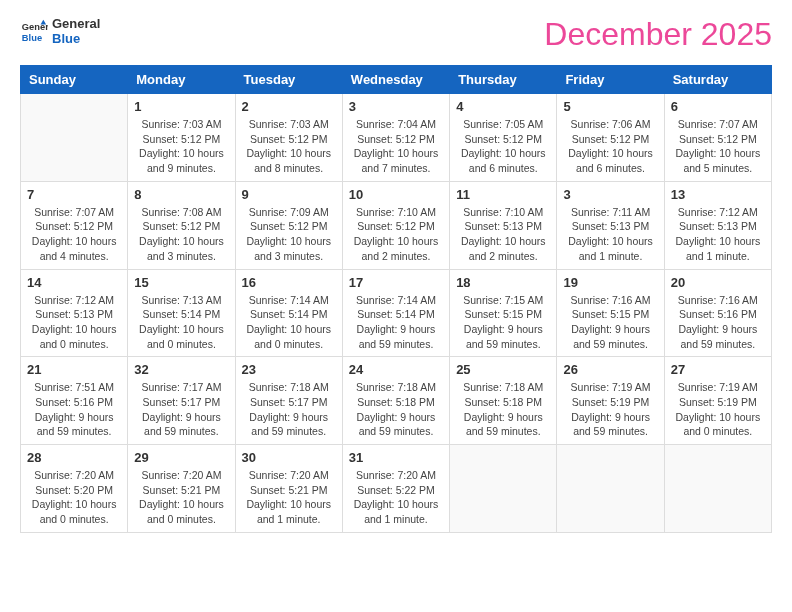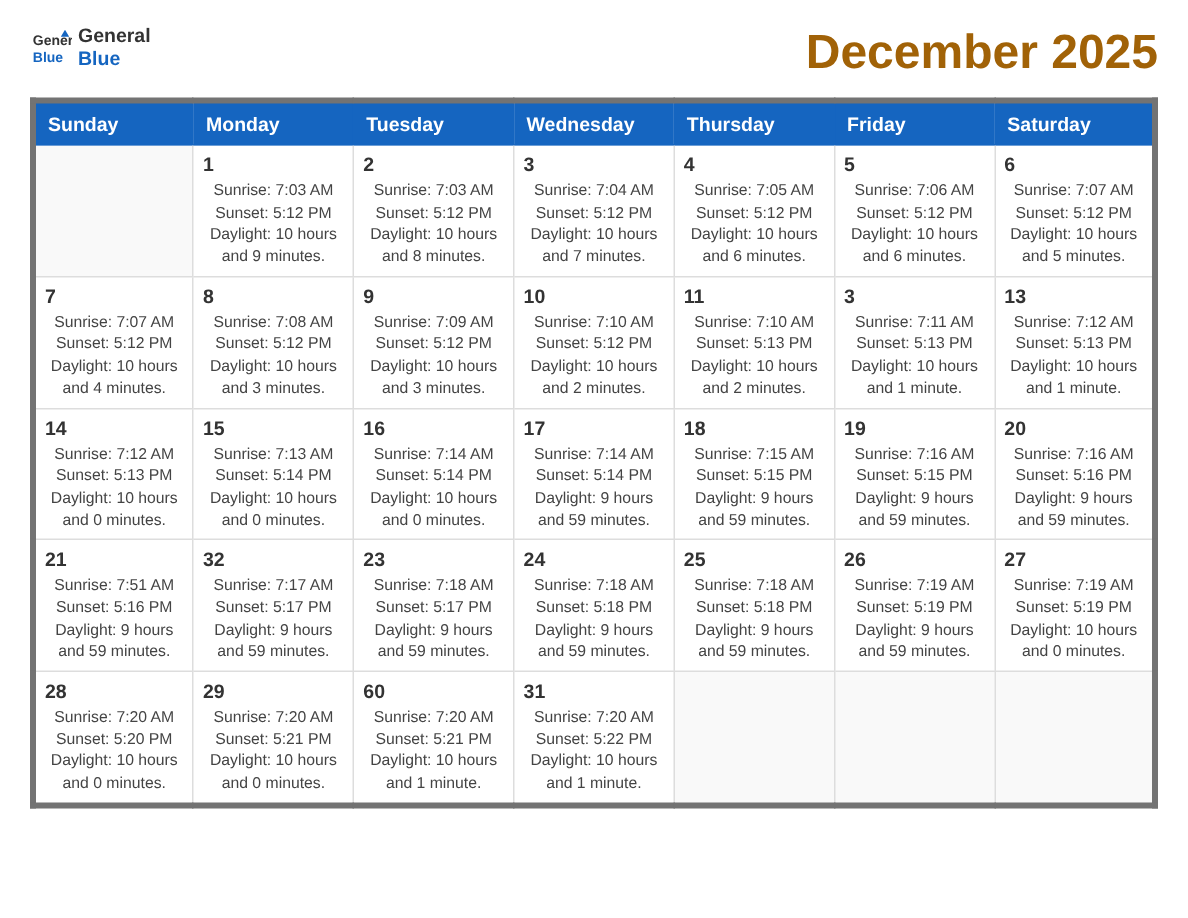--- a/index.html
+++ b/index.html
@@ -21,31 +21,31 @@
       align-items: center;
       gap: 4px;
     }
     .logo-icon {
       width: 28px;
       height: 28px;
     }
     .title-block { text-align: right; }
     .month-title {
       font-size: 32px;
-      font-weight: bold;
-      color: #a16207;
+      font-weight: normal;
+      color: #ec4899;
     }
     .location {
       font-size: 15px;
       color: #555;
     }
     .calendar {
       width: 100%;
       border-collapse: collapse;
-      border: 4px solid #737373;
+      border: 1px solid #737373;
     }
     .calendar th {
       background-color: #1565c0;
       color: #fff;
       text-align: left;
       padding: 6px 8px;
       font-size: 13px;
       font-weight: bold;
       border: 1px solid #1565c0;
     }
@@ -316,21 +316,21 @@
 and 0 minutes.</div>
         </td>
         <td>
           <span class="day-number">29</span>
           <div class="day-info">Sunrise: 7:20 AM
 Sunset: 5:21 PM
 Daylight: 10 hours
 and 0 minutes.</div>
         </td>
         <td>
-          <span class="day-number">60</span>
+          <span class="day-number">30</span>
           <div class="day-info">Sunrise: 7:20 AM
 Sunset: 5:21 PM
 Daylight: 10 hours
 and 1 minute.</div>
         </td>
         <td>
           <span class="day-number">31</span>
           <div class="day-info">Sunrise: 7:20 AM
 Sunset: 5:22 PM
 Daylight: 10 hours

